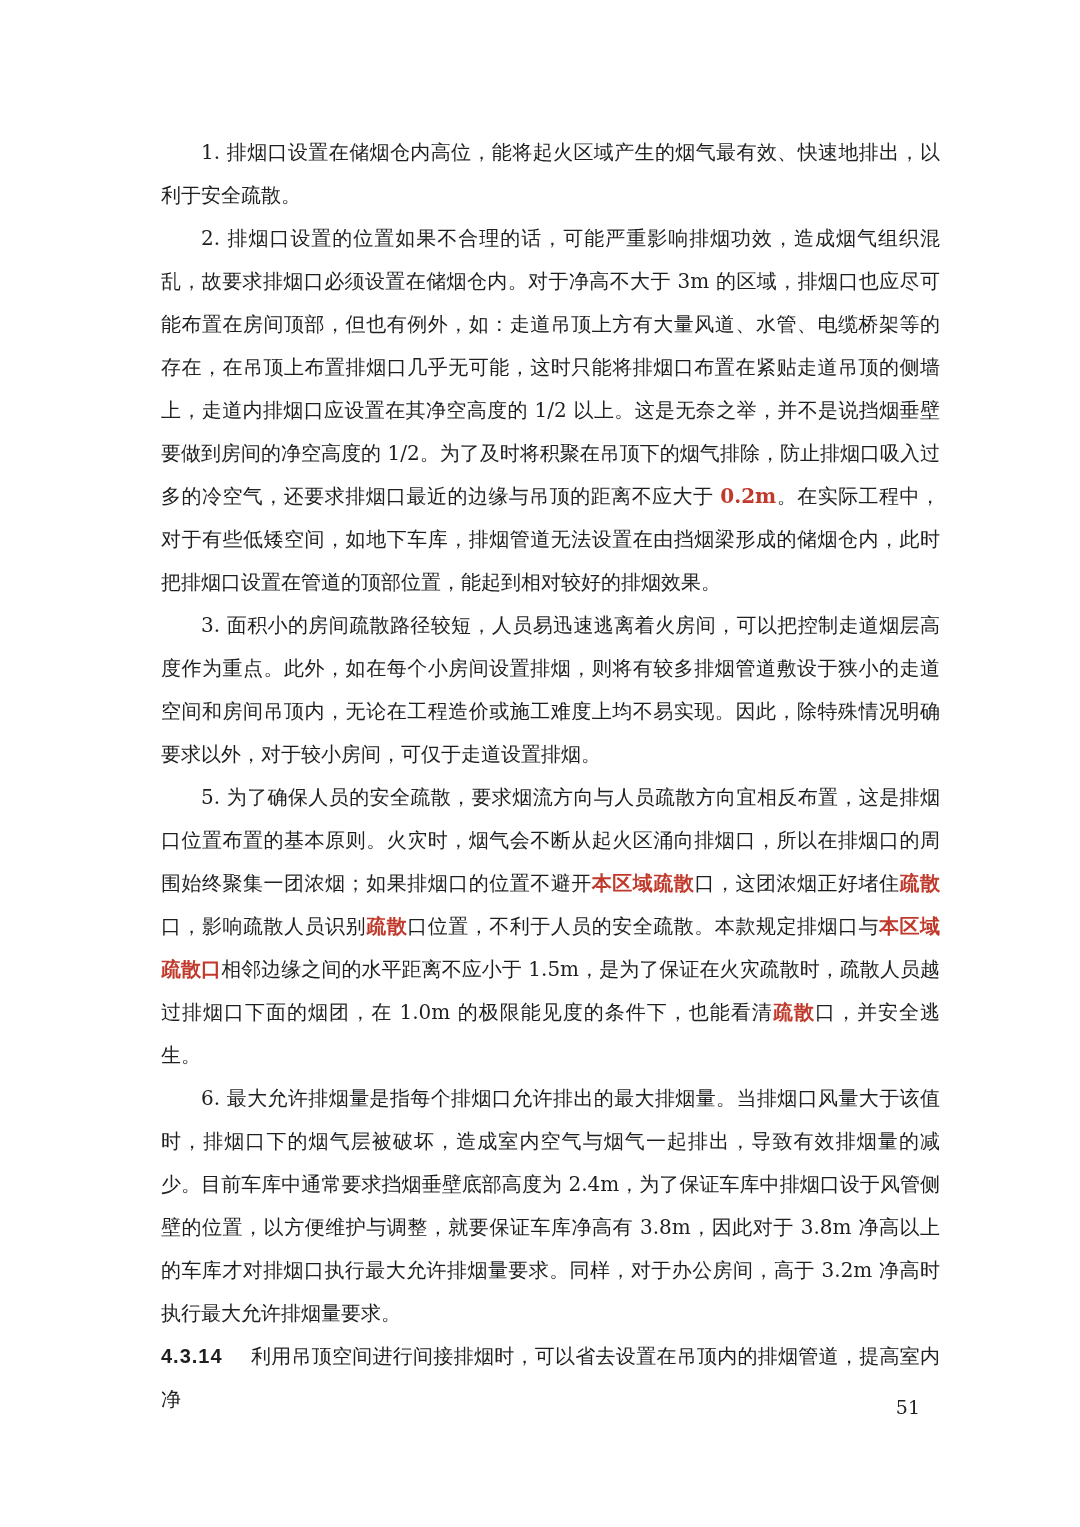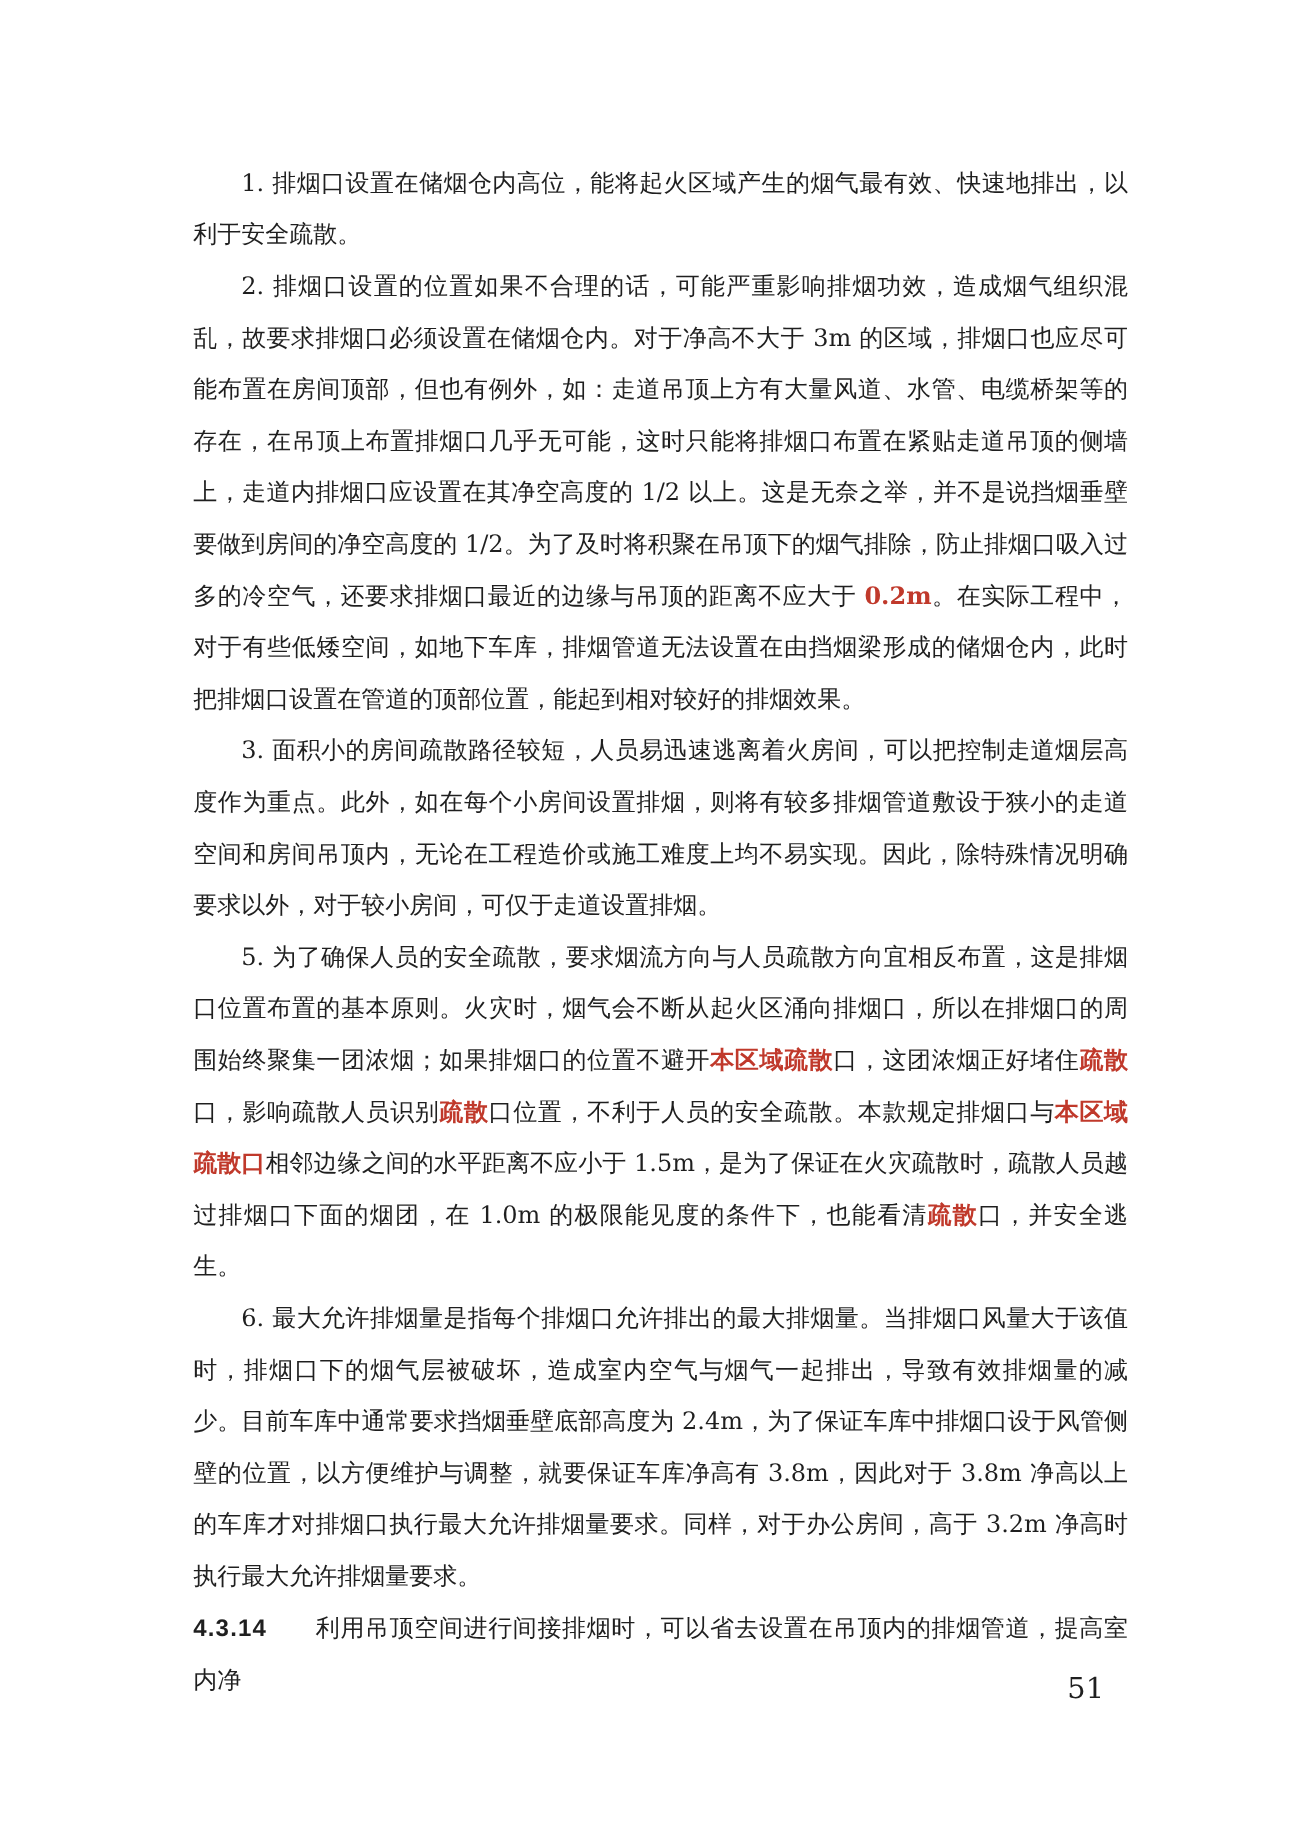--- a/index.html
+++ b/index.html
@@ -34,29 +34,29 @@
     text-indent: 0;
   }
   .red {
     color: var(--highlight-red, #c0392b);
     font-weight: bold;
   }
   .clause-number {
     font-family: "Liberation Sans", "DejaVu Sans", sans-serif;
     font-weight: bold;
     letter-spacing: 1px;
-    margin-right: 40px;
+    margin-right: 28px;
   }
   .page-number {
     position: absolute;
     top: 1396px;
     left: 860px;
     width: 60px;
     text-align: right;
-    font-size: 24px;
+    font-size: 19px;
     line-height: 22px;
   }
 </style>
 </head>
 <body>
 
 <div class="page">
   <main class="content">
       <p class="para body"><span>1. 排烟口设置在储烟仓内高位，能将起火区域产生的烟气最有效、快速地排出，以利于安全疏散。</span></p>
       <p class="para body"><span>2. 排烟口设置的位置如果不合理的话，可能严重影响排烟功效，造成烟气组织混乱，故要求排烟口必须设置在储烟仓内。对于净高不大于 3m 的区域，排烟口也应尽可能布置在房间顶部，但也有例外，如：走道吊顶上方有大量风道、水管、电缆桥架等的存在，在吊顶上布置排烟口几乎无可能，这时只能将排烟口布置在紧贴走道吊顶的侧墙上，走道内排烟口应设置在其净空高度的 1/2 以上。这是无奈之举，并不是说挡烟垂壁要做到房间的净空高度的 1/2。为了及时将积聚在吊顶下的烟气排除，防止排烟口吸入过多的冷空气，还要求排烟口最近的边缘与吊顶的距离不应大于 </span><span class="red">0.2m</span><span>。在实际工程中，对于有些低矮空间，如地下车库，排烟管道无法设置在由挡烟梁形成的储烟仓内，此时把排烟口设置在管道的顶部位置，能起到相对较好的排烟效果。</span></p>

